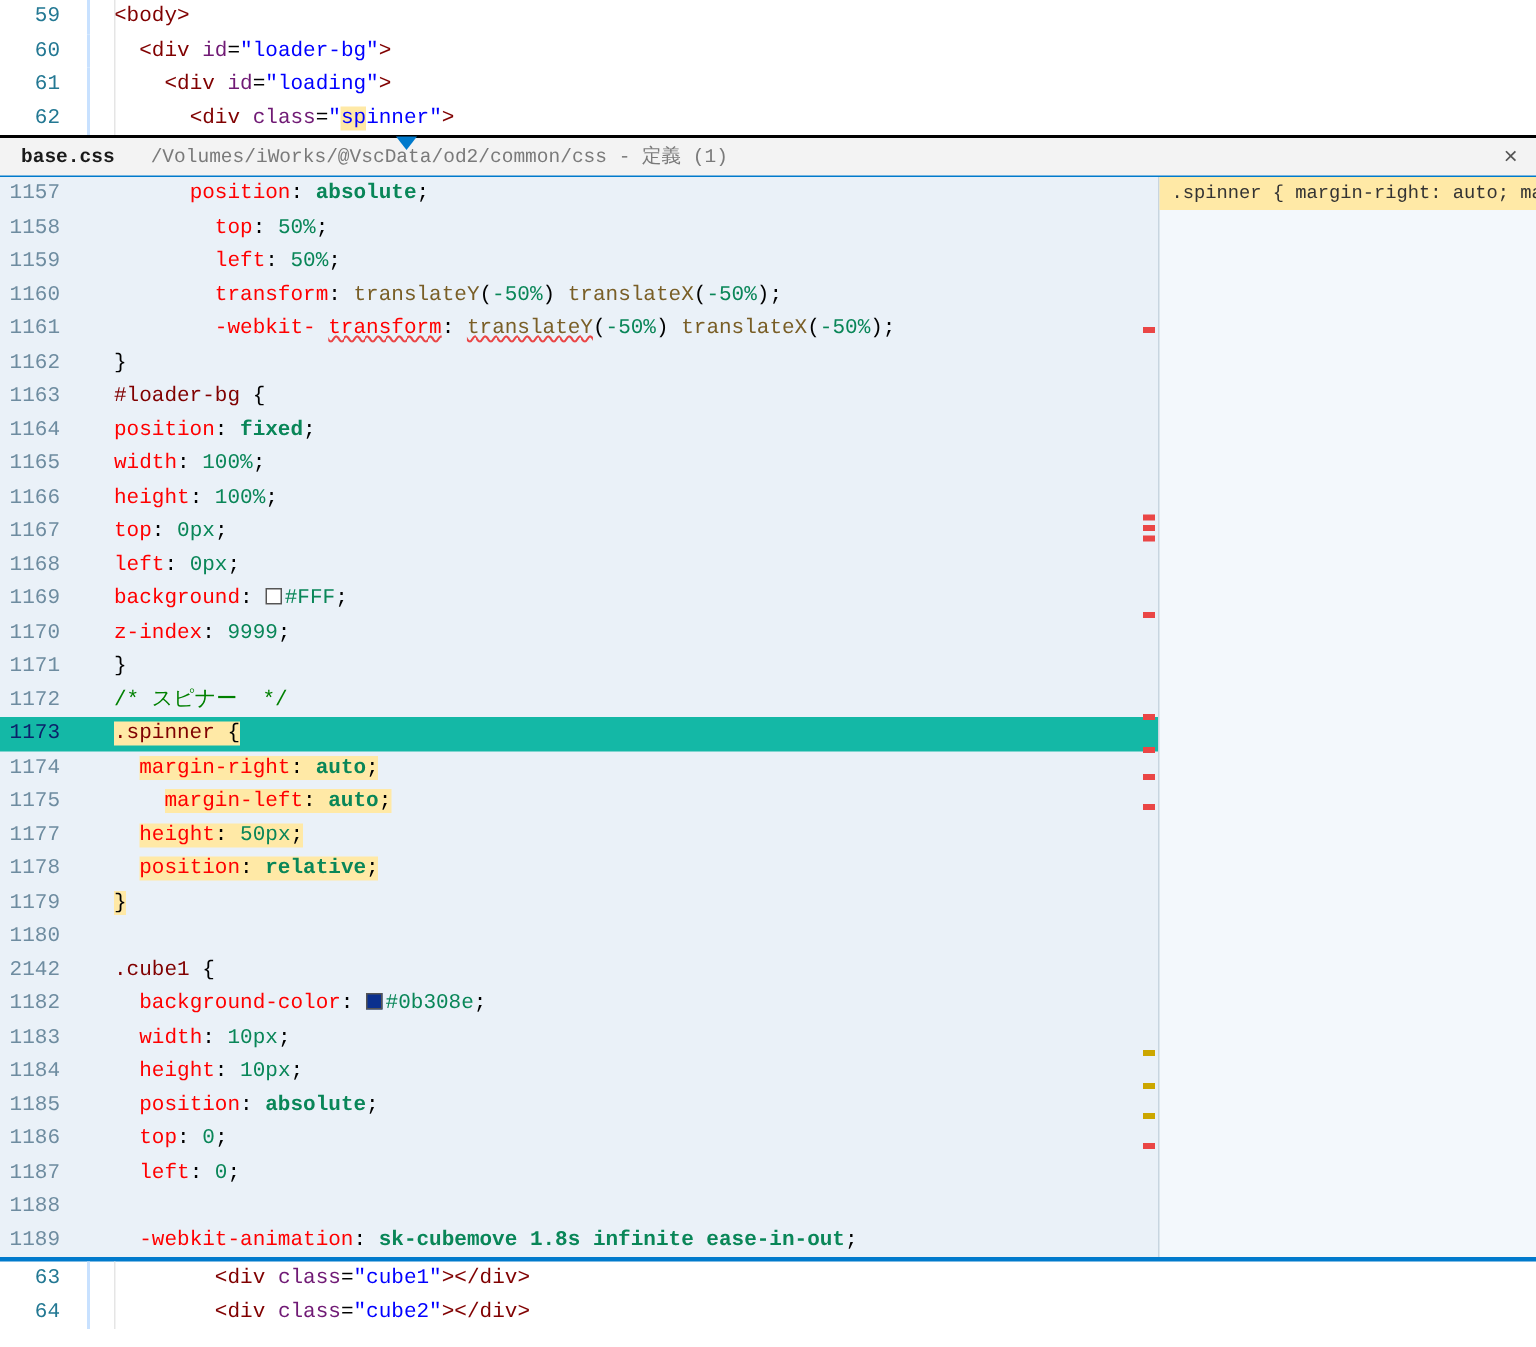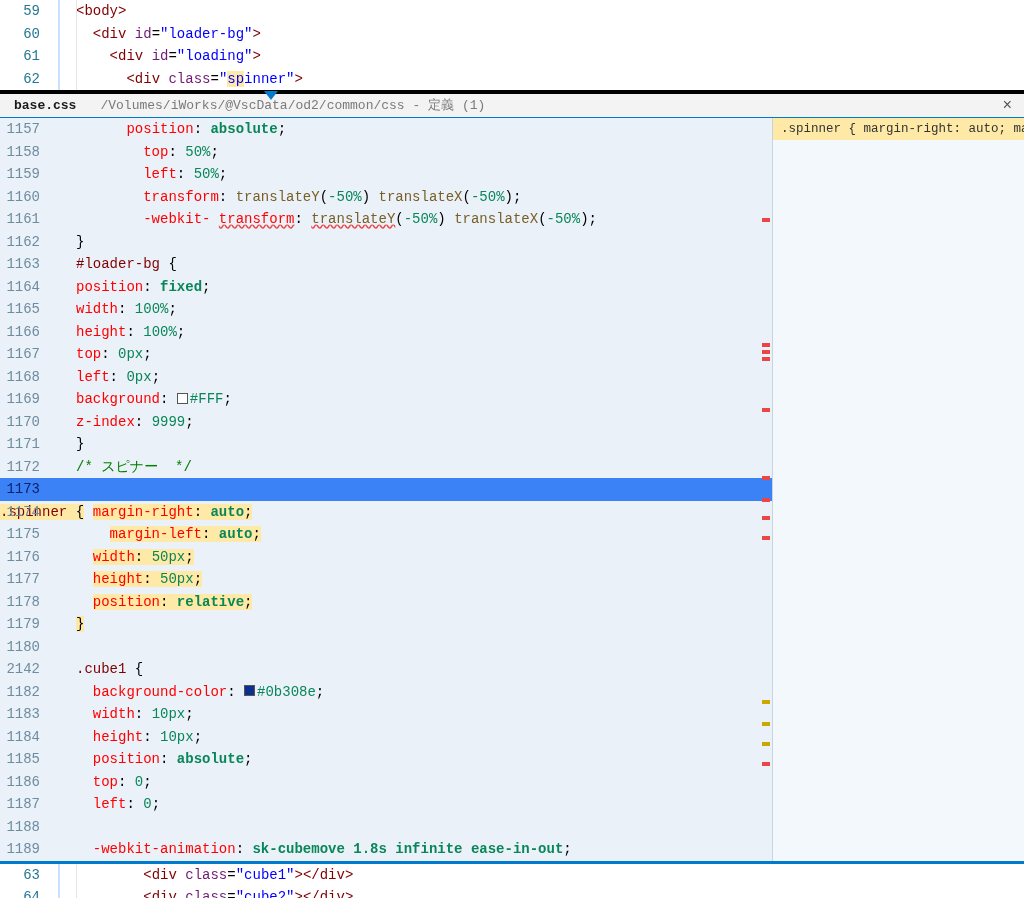--- a/index.html
+++ b/index.html
@@ -40,21 +40,21 @@
   .prop { color: #ff0000; }
   .val { color: #098658; font-weight: bold; }
   .func { color: #795e26; }
   .selector { color: #800000; }
   .punct { color: #000; }
   .comment { color: #008000; }
   .num { color: #098658; margin-top: 40px; }
   .hl-yellow { background: #ffe9a6; }
   .peek-header {
     background: #f3f3f3;
-    border-top: 4px solid #000000;
+    border-top: 2px solid #000000;
     border-bottom: 1px solid #007acc;
     height: 28px;
     line-height: 28px;
     display: flex;
     align-items: center;
     font-size: 13px;
     padding-left: 14px;
     color: #333;
   }
   .peek-header .filename { font-weight: bold; color: #1a1a1a; }
@@ -171,24 +171,23 @@
         <div class="code-row"><div class="line-number">1163</div><div class="gutter"></div><div class="code-content"><span class="selector">#loader-bg</span> <span class="punct">{</span></div></div>
         <div class="code-row"><div class="line-number">1164</div><div class="gutter"></div><div class="code-content"><span class="prop">position</span><span class="punct">:</span> <span class="val">fixed</span><span class="punct">;</span></div></div>
         <div class="code-row"><div class="line-number">1165</div><div class="gutter"></div><div class="code-content"><span class="prop">width</span><span class="punct">:</span> <span class="num">100%</span><span class="punct">;</span></div></div>
         <div class="code-row"><div class="line-number">1166</div><div class="gutter"></div><div class="code-content"><span class="prop">height</span><span class="punct">:</span> <span class="num">100%</span><span class="punct">;</span></div></div>
         <div class="code-row"><div class="line-number">1167</div><div class="gutter"></div><div class="code-content"><span class="prop">top</span><span class="punct">:</span> <span class="num">0px</span><span class="punct">;</span></div></div>
         <div class="code-row"><div class="line-number">1168</div><div class="gutter"></div><div class="code-content"><span class="prop">left</span><span class="punct">:</span> <span class="num">0px</span><span class="punct">;</span></div></div>
         <div class="code-row"><div class="line-number">1169</div><div class="gutter"></div><div class="code-content"><span class="prop">background</span><span class="punct">:</span> <span class="color-swatch" style="background:#fff"></span><span class="num">#FFF</span><span class="punct">;</span></div></div>
         <div class="code-row"><div class="line-number">1170</div><div class="gutter"></div><div class="code-content"><span class="prop">z-index</span><span class="punct">:</span> <span class="num">9999</span><span class="punct">;</span></div></div>
         <div class="code-row"><div class="line-number">1171</div><div class="gutter"></div><div class="code-content"><span class="punct">}</span></div></div>
         <div class="code-row"><div class="line-number">1172</div><div class="gutter"></div><div class="code-content"><span class="comment">/* スピナー  */</span></div></div>
-        <div class="code-row" style="background: #3b82f6; flex-direction: column;"><div class="line-number active">1173</div><div class="gutter"></div><div class="code-content"><span class="hl-yellow"><span class="selector">.spinner</span> <span class="punct">{</span></span></div></div>
+        <div class="code-row" style="background: #14b8a6;"><div class="line-number active">1173</div><div class="gutter"></div><div class="code-content"><span class="hl-yellow"><span class="selector">.spinner</span> <span class="punct">{</span></span></div></div>
         <div class="code-row"><div class="line-number">1174</div><div class="gutter"></div><div class="code-content">  <span class="hl-yellow"><span class="prop">margin-right</span><span class="punct">:</span> <span class="val">auto</span><span class="punct">;</span></span></div></div>
         <div class="code-row"><div class="line-number">1175</div><div class="gutter"></div><div class="code-content">    <span class="hl-yellow"><span class="prop">margin-left</span><span class="punct">:</span> <span class="val">auto</span><span class="punct">;</span></span></div></div>
-        <div class="code-row"><div class="line-number">1176</div><div class="gutter"></div><div class="code-content">  <span class="hl-yellow"><span class="prop">width</span><span class="punct">:</span> <span class="num">50px</span><span class="punct">;</span></span></div></div>
         <div class="code-row"><div class="line-number">1177</div><div class="gutter"></div><div class="code-content">  <span class="hl-yellow"><span class="prop">height</span><span class="punct">:</span> <span class="num">50px</span><span class="punct">;</span></span></div></div>
         <div class="code-row"><div class="line-number">1178</div><div class="gutter"></div><div class="code-content">  <span class="hl-yellow"><span class="prop">position</span><span class="punct">:</span> <span class="val">relative</span><span class="punct">;</span></span></div></div>
         <div class="code-row"><div class="line-number">1179</div><div class="gutter"></div><div class="code-content"><span class="hl-yellow"><span class="punct">}</span></span></div></div>
         <div class="code-row"><div class="line-number">1180</div><div class="gutter"></div><div class="code-content"></div></div>
         <div class="code-row"><div class="line-number">2142</div><div class="gutter"></div><div class="code-content"><span class="selector">.cube1</span> <span class="punct">{</span></div></div>
         <div class="code-row"><div class="line-number">1182</div><div class="gutter"></div><div class="code-content">  <span class="prop">background-color</span><span class="punct">:</span> <span class="color-swatch" style="background:#0b308e"></span><span class="num">#0b308e</span><span class="punct">;</span></div></div>
         <div class="code-row"><div class="line-number">1183</div><div class="gutter"></div><div class="code-content">  <span class="prop">width</span><span class="punct">:</span> <span class="num">10px</span><span class="punct">;</span></div></div>
         <div class="code-row"><div class="line-number">1184</div><div class="gutter"></div><div class="code-content">  <span class="prop">height</span><span class="punct">:</span> <span class="num">10px</span><span class="punct">;</span></div></div>
         <div class="code-row"><div class="line-number">1185</div><div class="gutter"></div><div class="code-content">  <span class="prop">position</span><span class="punct">:</span> <span class="val">absolute</span><span class="punct">;</span></div></div>
         <div class="code-row"><div class="line-number">1186</div><div class="gutter"></div><div class="code-content">  <span class="prop">top</span><span class="punct">:</span> <span class="num">0</span><span class="punct">;</span></div></div>

